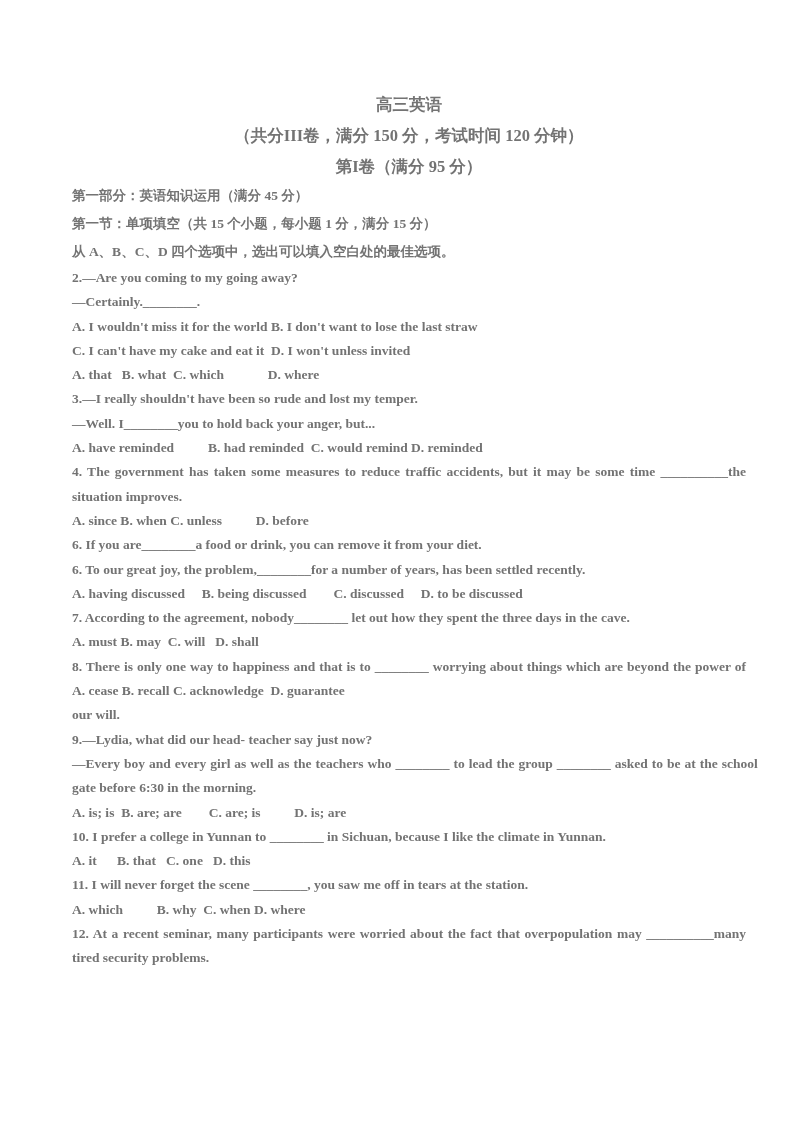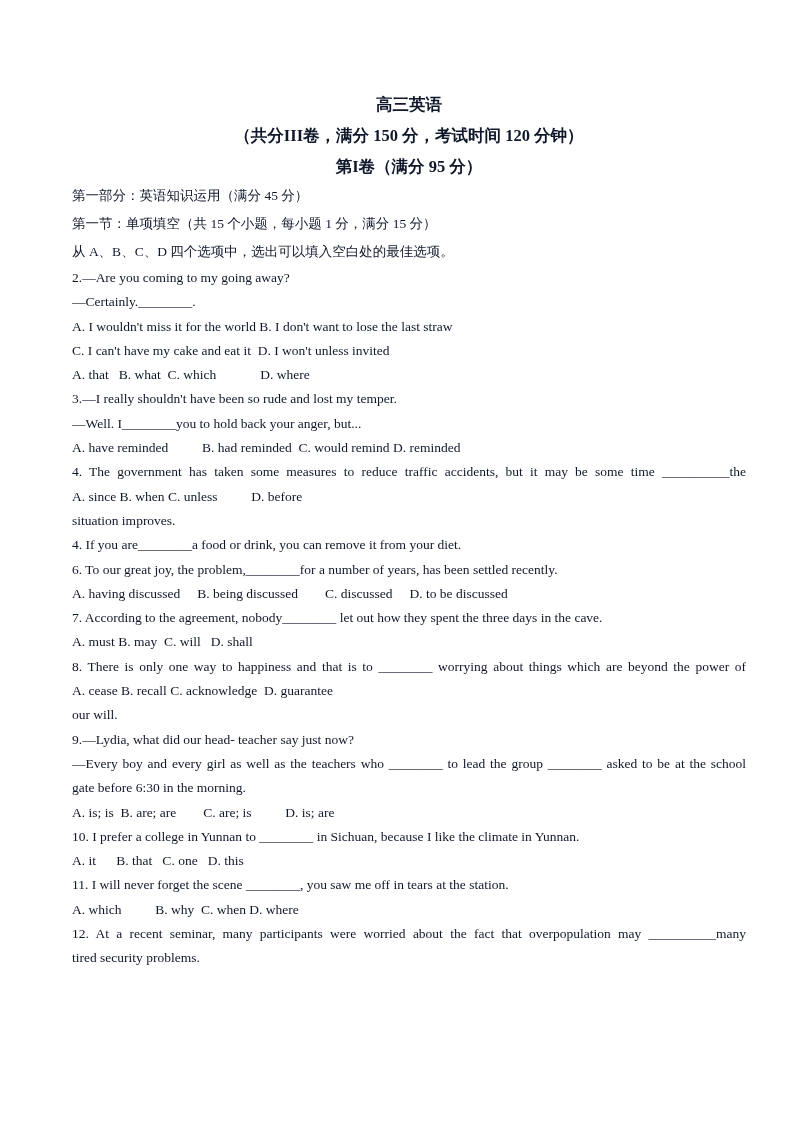--- a/index.html
+++ b/index.html
@@ -10,27 +10,27 @@
   .page {
     position: relative;
     width: 794px;
     height: 1122px;
     margin: 0 auto;
     background: #ffffff;
     box-sizing: border-box;
     padding: 89px 48px 0 72px;
     font-family: "Liberation Serif", serif;
     font-size: 13.5px;
-    color: #0f172a;
+    color: #737373;
     overflow: hidden;
   }
   .line {
     white-space: pre;
     line-height: 24.3px;
-    font-weight: normal;
+    font-weight: bold;
     text-align: left;
   }
   .line.cn {
     line-height: 28px;
   }
   .line.title {
     text-align: center;
     font-weight: bold;
     font-size: 16.5px;
     line-height: 31px;
@@ -54,23 +54,23 @@
       <div class="line cn">从 A、B、C、D 四个选项中，选出可以填入空白处的最佳选项。</div>
       <div class="line">2.—Are you coming to my going away?</div>
       <div class="line">—Certainly.________.</div>
       <div class="line">A. I wouldn't miss it for the world B. I don't want to lose the last straw</div>
       <div class="line">C. I can't have my cake and eat it  D. I won't unless invited</div>
       <div class="line">A. that   B. what  C. which             D. where</div>
       <div class="line">3.—I really shouldn't have been so rude and lost my temper.</div>
       <div class="line">—Well. I________you to hold back your anger, but...</div>
       <div class="line">A. have reminded          B. had reminded  C. would remind D. reminded</div>
       <div class="line justify">4. The government has taken some measures to reduce traffic accidents, but it may be some time __________the</div>
+      <div class="line">situation improves.</div>
       <div class="line">A. since B. when C. unless          D. before</div>
-      <div class="line">situation improves.</div>
-      <div class="line">4. If you are________a food or drink, you can remove it from your diet.</div>
+      <div class="line">6. If you are________a food or drink, you can remove it from your diet.</div>
       <div class="line">6. To our great joy, the problem,________for a number of years, has been settled recently.</div>
       <div class="line">A. having discussed     B. being discussed        C. discussed     D. to be discussed</div>
       <div class="line">7. According to the agreement, nobody________ let out how they spent the three days in the cave.</div>
       <div class="line">A. must B. may  C. will   D. shall</div>
       <div class="line justify">8. There is only one way to happiness and that is to ________ worrying about things which are beyond the power of</div>
       <div class="line">A. cease B. recall C. acknowledge  D. guarantee</div>
       <div class="line">our will.</div>
       <div class="line">9.—Lydia, what did our head- teacher say just now?</div>
       <div class="line justify">—Every boy and every girl as well as the teachers who ________ to lead the group ________ asked to be at the school</div>
       <div class="line">gate before 6:30 in the morning.</div>

